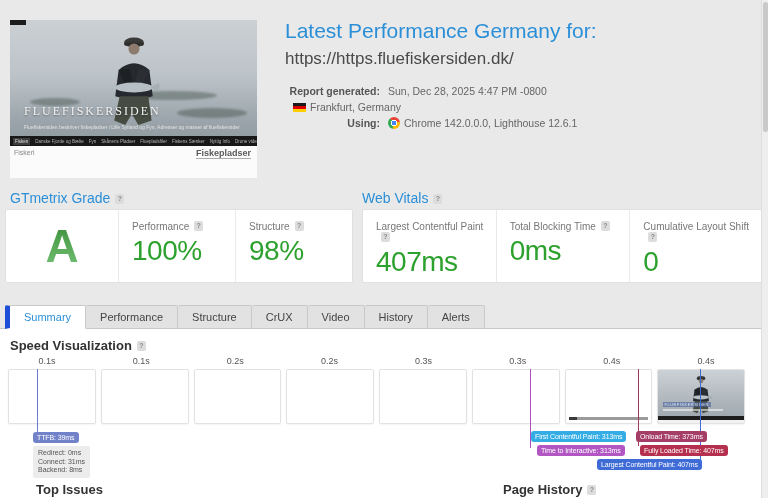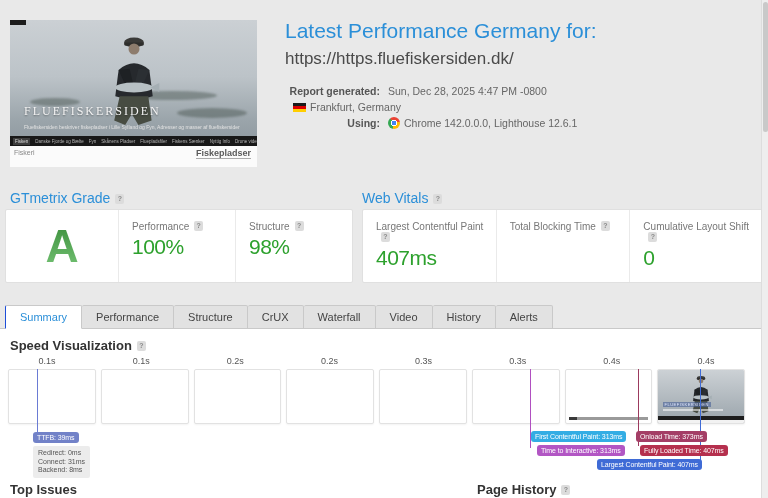--- a/index.html
+++ b/index.html
@@ -40,21 +40,21 @@
     font-family:"Liberation Serif", serif; font-size:12px; letter-spacing:2px;
     color:#f4f4f4; text-shadow:0 1px 2px rgba(0,0,0,.4);
   }
   .scene-sub { position:absolute; left:14px; bottom:16px; font-size:5px; color:#e3e3e3; }
   .scene-nav {
     position:absolute; left:0; right:0; bottom:0; height:10px;
     background:#181818; display:flex; align-items:center; gap:5px;
     padding:0 3px; font-size:4.5px; color:#b5b5b5; white-space:nowrap; overflow:hidden;
   }
   .scene-nav .navitem.first { background:#3d3d3d; padding:1px 2px; color:#ddd; }
-  .thumb-footer { position:relative; height:21px; background:#fbfbfb; }
+  .thumb-footer { position:relative; height:32px; background:#fbfbfb; }
   .footer-left { position:absolute; left:4px; top:3px; font-size:7px; color:#888; }
   .footer-logo { position:absolute; right:6px; top:2px; font-size:9px; color:#5a5a5a; font-weight:bold; border-bottom:1px solid #aaa; }
   .footer-logo-sub { position:absolute; right:6px; top:13px; font-size:4px; color:#b5b5b5; }
 
   
   .report-title { left:285px; top:19px; font-size:21px; color:#2b8fd8; }
   .report-url { left:285px; top:49px; font-size:17px; color:#4a4a4a; }
   .meta { left:285px; top:85px; font-size:10.5px; }
   .meta-row { display:flex; margin-bottom:4px; align-items:center; }
   .meta-label { width:95px; text-align:right; font-weight:bold; color:#555; }
@@ -77,30 +77,30 @@
   .card-vitals { left:362px; width:402px; }
   .grade-col { width:112px; display:flex; align-items:center; justify-content:center; }
   .grade-letter {
     font-size:46px; font-weight:bold; line-height:1;
     background:linear-gradient(180deg,#3c8f3c,#74c274);
     -webkit-background-clip:text; background-clip:text; color:transparent;
   }
   .metric-col { flex:1; border-left:1px solid #eaeaea; padding:11px 4px 0 13px; }
   .metric-col.first { border-left:none; }
   .metric-label { font-size:10px; color:#777; }
-  .metric-value { font-size:21px; color:#2da12d; margin-top:3px; letter-spacing:-0.5px; }
+  .metric-value { font-size:28px; color:#2da12d; margin-top:3px; letter-spacing:-0.5px; }
 
   
   .tabs { left:5px; top:305px; height:24px; display:flex; z-index:3; }
   .tab {
     height:24px; line-height:23px; padding:0 14px; font-size:11px; color:#444;
     background:#e2e2e2; border:1px solid #c9c9c9; border-left:none;
     border-radius:2px 2px 0 0; cursor:default;
   }
-  .tab.first { border-left:1px solid #1d4ed8; }
+  .tab.first { border-left:5px solid #1d4ed8; }
   .tab.active { background:#fff; color:#2b8fd8; border-bottom:1px solid #fff; position:relative; z-index:4; }
 
   
   .panel { left:0; top:328px; width:768px; height:170px; background:#fff; border-top:1px solid #c9c9c9; }
   .viz-head { position:absolute; left:10px; top:9px; font-size:13px; font-weight:bold; color:#333; }
   .frame-labels { position:absolute; left:8px; top:27px; width:737px; display:flex; gap:16px; }
   .frame-labels span { flex:1; text-align:center; font-size:9px; color:#555; }
   .frames { position:absolute; left:8px; top:40px; width:737px; height:55px; display:flex; gap:5px; }
   .frame { flex:1; background:#fff; border:1px solid #e2e2e2; border-radius:2px; position:relative; overflow:hidden;
            box-shadow:0 1px 2px rgba(0,0,0,.05); }
@@ -132,21 +132,21 @@
   .b-tti   { left:537px; top:116px; background:#b256c4; }
   .b-ful   { left:640px; top:116px; background:#b5304e; }
   .b-lcp   { left:597px; top:130px; background:#3f6bd6; }
   .ttfb-details {
     position:absolute; left:33px; top:117px; z-index:2;
     background:#ececec; color:#555; font-size:7px; line-height:8.5px;
     padding:3px 5px; border-radius:2px;
   }
 
   
-  .bottom-head { font-size:13px; font-weight:bold; color:#333; }
+  .bottom-head { font-size:13px; font-weight:bold; color:#333;margin-left:26px; }
   .head-issues { left:10px; top:482px; }
   .head-pagedetails { left:477px; top:482px; }
 
   
   .scrollbar { right:0; top:0; width:7px; height:498px; background:#eeeeee; border-left:1px solid #ddd; z-index:5; }
   .scroll-thumb { position:absolute; top:2px; left:1px; width:5px; height:130px; background:#c9c9c9; border-radius:3px; }
 </style>
 </head>
 <body>
 
@@ -247,35 +247,35 @@
   <div class="metric-col first">
     <div class="metric-label">
       <span>Largest Contentful Paint</span><span class="help">?</span>
     </div>
     <div class="metric-value">407ms</div>
   </div>
   <div class="metric-col">
     <div class="metric-label">
       <span>Total Blocking Time</span><span class="help">?</span>
     </div>
+    <div class="metric-value">0ms</div>
   </div>
   <div class="metric-col">
     <div class="metric-label">
       <span>Cumulative Layout Shift</span><span class="help">?</span>
     </div>
     <div class="metric-value">0</div>
   </div>
 </div>
 
 <div class="abs tabs">
   <div class="tab first active">Summary</div>
   <div class="tab">Performance</div>
   <div class="tab">Structure</div>
   <div class="tab">CrUX</div>
-  <div class="tab">Waterfall</div>
   <div class="tab">Video</div>
   <div class="tab">History</div>
   <div class="tab">Alerts</div>
 </div>
 
 <div class="abs panel">
   <div class="viz-head">
     <span>Speed Visualization</span><span class="help">?</span>
   </div>
 

